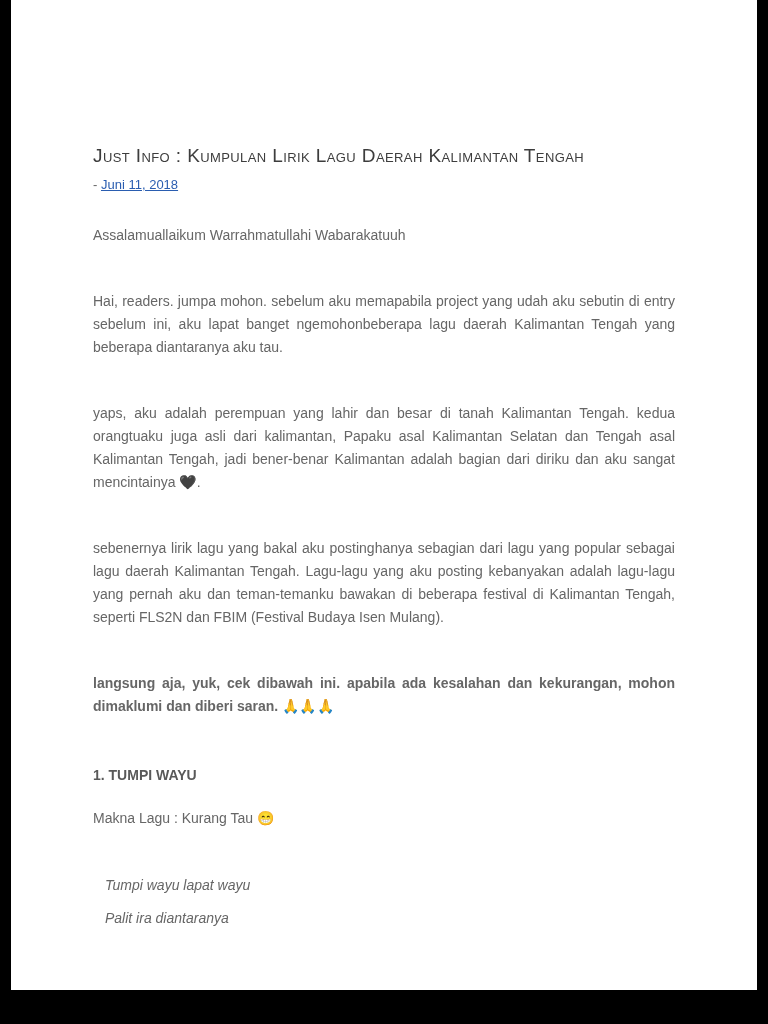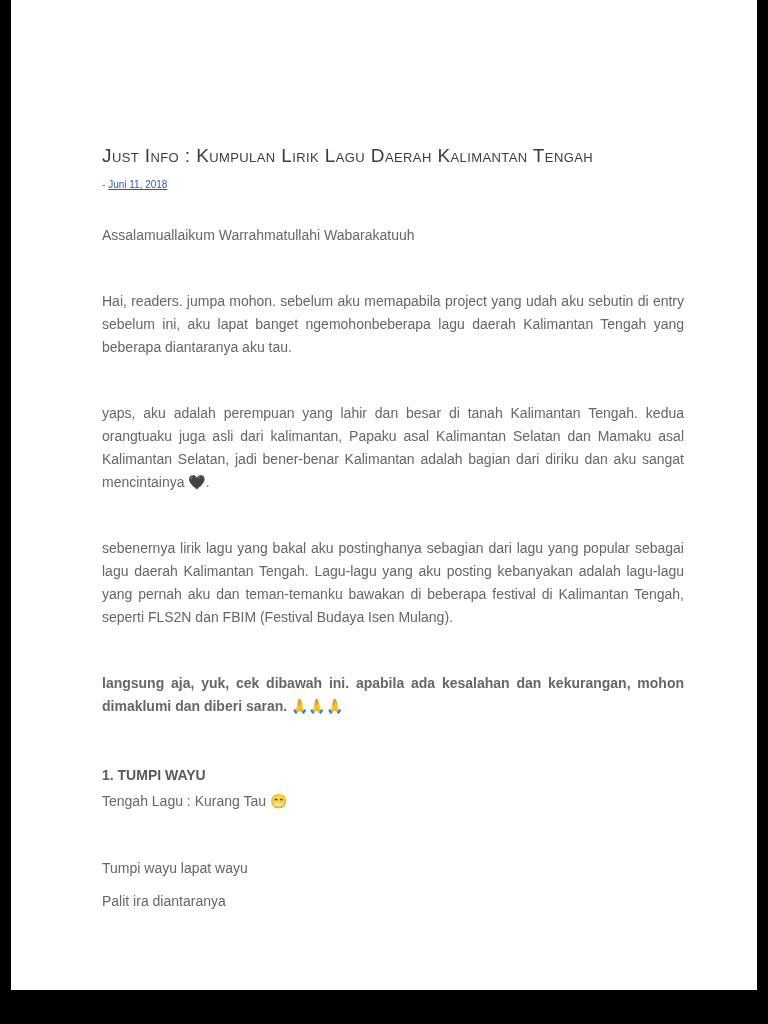--- a/index.html
+++ b/index.html
@@ -20,88 +20,89 @@
   .frame {
     position: absolute;
     background: #000000;
   }
   .frame-left   { left: 0; top: 0; width: 11px; height: 1024px; }
   .frame-right  { right: 0; top: 0; width: 11px; height: 1024px; }
   .frame-bottom { left: 0; bottom: 0; width: 768px; height: 34px; }
 
   .content {
     position: absolute;
-    left: 102px;
+    left: 93px;
     top: 143px;
     width: 582px;
     color: #666666;
     font-size: 14px;
     line-height: 23px;
   }
   .title {
     font-size: 19px;
     line-height: 25px;
     font-weight: 400;
     font-variant: small-caps;
     letter-spacing: 0.4px;
     color: #3d3d3d;
     margin: 0 0 5px 0;
   }
   .dateline {
-    font-size: 10px;
+    font-size: 13px;
     color: #666666;
     margin: 0 0 28px 0;
   }
   .date-link {
     color: #2a5db0;
     text-decoration: underline;
     cursor: pointer;
   }
   p { margin: 0; }
   .para { margin: 8px 0 43px 0; }
   .just { text-align: justify; }
   .para-last { margin: 0 0 46px 0; font-weight: bold; }
   .it { }
   .heading {
     font-weight: bold;
     color: #595959;
-    margin: 0 0 3px 0;
+    margin: 0 0 20px 0;
   }
   .makna { margin: 0 0 44px 0; }
   .lyric {
-    margin: 0 0 10px 0;
+    font-style: italic;
+    margin: 0 0 10px 12px;
   }
 </style>
 </head>
 <body>
 
 <div class="page">
 
   <div class="content">
 
     <h1 class="title">Just Info : Kumpulan Lirik Lagu Daerah Kalimantan Tengah</h1>
 
     <div class="dateline">
       <span>-</span>
       <a href="#" class="date-link">Juni 11, 2018</a>
     </div>
 
     <p class="para">Assalamuallaikum Warrahmatullahi Wabarakatuuh</p>
 
     <p class="para just"><span>Hai, </span><span class="it">readers.</span><span> jumpa mohon. sebelum aku mem</span><span class="it">apabila project</span><span> yang udah aku sebutin di </span><span class="it">entry</span><span> sebelum ini, aku lapat banget nge</span><span class="it">mohon</span><span>beberapa lagu daerah Kalimantan Tengah yang beberapa diantaranya aku tau.</span></p>
 
-    <p class="para just">yaps, aku adalah perempuan yang lahir dan besar di tanah Kalimantan Tengah. kedua orangtuaku juga asli dari kalimantan, Papaku asal Kalimantan Selatan dan Mamaku asal Kalimantan Selatan, jadi bener-benar Kalimantan adalah bagian dari diriku dan aku sangat mencintainya 🖤.</p>
+    <p class="para just">yaps, aku adalah perempuan yang lahir dan besar di tanah Kalimantan Tengah. kedua orangtuaku juga asli dari kalimantan, Papaku asal Kalimantan Selatan dan Tengah asal Kalimantan Tengah, jadi bener-benar Kalimantan adalah bagian dari diriku dan aku sangat mencintainya 🖤.</p>
 
     <p class="para just"><span>sebenernya lirik lagu yang bakal aku </span><span class="it">posting</span><span>hanya sebagian dari lagu yang popular sebagai lagu daerah Kalimantan Tengah. Lagu-lagu yang aku </span><span class="it">posting</span><span> kebanyakan adalah lagu-lagu yang pernah aku dan teman-temanku bawakan di beberapa festival di Kalimantan Tengah, seperti FLS2N dan FBIM (Festival Budaya Isen Mulang).</span></p>
 
     <p class="para-last just">langsung aja, yuk, cek dibawah ini. apabila ada kesalahan dan kekurangan, mohon dimaklumi dan diberi saran. 🙏🙏🙏</p>
 
     <p class="heading">1. TUMPI WAYU</p>
 
-    <p class="makna">Tengah Lagu : Kurang Tau 😁</p>
+    <p class="makna">Makna Lagu : Kurang Tau 😁</p>
 
     <p class="lyric">Tumpi wayu lapat wayu</p>
 
     <p class="lyric">Palit ira diantaranya</p>
 
   </div>
 
   <div class="frame frame-left"></div>
   <div class="frame frame-right"></div>
   <div class="frame frame-bottom"></div>

